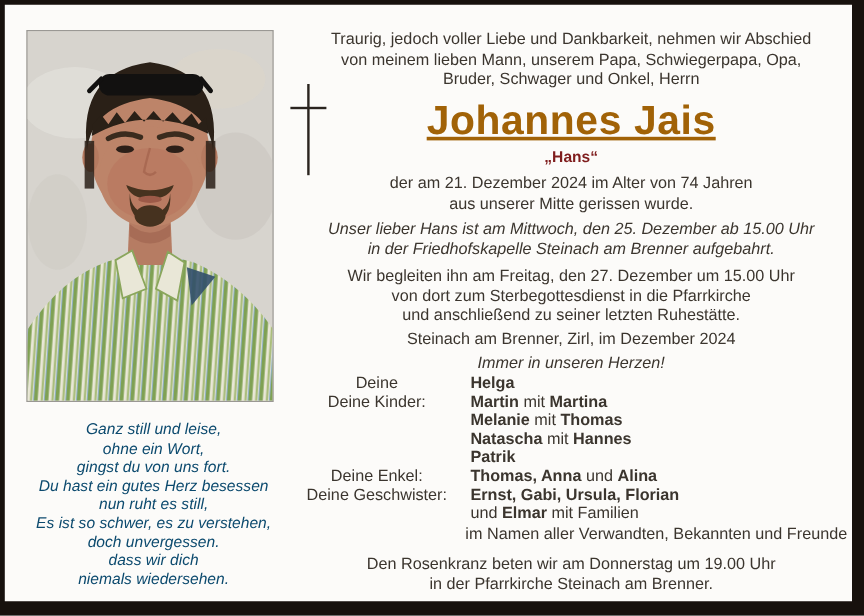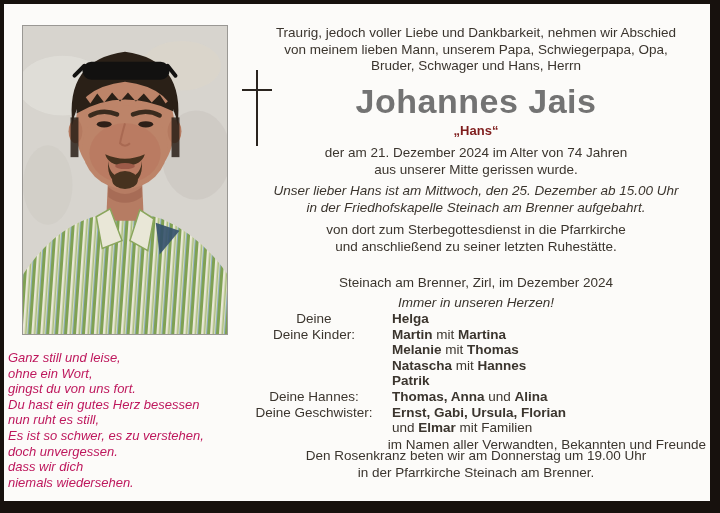--- a/index.html
+++ b/index.html
@@ -17,46 +17,46 @@
   }
   
   .photo{
     position:absolute;left:18px;top:21px;width:206px;height:310px;
     border:1px solid #9a9894;box-sizing:border-box;background:#d7d4ce;
   }
   .photo svg{display:block;width:100%;height:100%;}
   
   .poem{
     position:absolute;left:4px;top:346px;width:240px;
-    text-align:left;font-style:italic;
-    font-size:13px;line-height:15.6px;color:#be185d;
+    text-align:center;font-style:italic;
+    font-size:13px;line-height:15.6px;color:#0c4a6e;
   }
   
   .cross{position:absolute;left:0;top:0;}
   .cross .v{position:absolute;left:252px;top:66px;width:2px;height:76px;background:#2a241f;}
   .cross .h{position:absolute;left:238px;top:85px;width:30px;height:2px;background:#2a241f;}
   
   .rightcol{position:absolute;left:242px;top:0;width:460px;height:100%;}
   .block{position:absolute;left:0;width:100%;text-align:center;}
   .lines13 div{font-size:13.5px;line-height:16.5px;}
   .intro{top:21px;}
-  .name{top:77px;font-size:34px;font-weight:bold;color:#737373;line-height:40px;letter-spacing:.5px;}
+  .name{top:77px;font-size:34px;font-weight:bold;color:#a16207;line-height:40px;letter-spacing:.5px;text-decoration:underline;}
   .nick{top:119px;font-size:13px;font-weight:bold;color:#7f1d1d;}
   .death{top:141px;}
   .laying{top:179px;font-style:italic;}
   .funeral{top:218px;}
   .place{top:271px;font-size:13.5px;}
   .motto{top:291px;font-size:13.5px;font-style:italic;}
   .familyblock{top:307px;}
   .famrow{display:flex;font-size:13.5px;line-height:15.6px;}
   .famlabel{width:136px;text-align:center;flex:0 0 136px;}
   .famnames{margin-left:10px;text-align:left;flex:1;}
   .famnames .b{font-weight:bold;}
   .note{top:433px;font-size:13.5px;text-align:right;}
-  .rosary{top:444px;}
+  .rosary{top:458px;}
 </style>
 </head>
 <body>
 
 <div class="page">
 
   <div class="photo" title="Portrait of the deceased man in a green striped shirt">
     <svg viewBox="0 0 206 310" preserveAspectRatio="none">
       <defs>
         <pattern id="shirt" width="9" height="12" patternUnits="userSpaceOnUse" patternTransform="rotate(4)">
@@ -128,38 +128,39 @@
   <div class="cross">
     <div class="v"></div>
     <div class="h"></div>
   </div>
 
   <div class="rightcol">
 
     <div class="block intro lines13">
         <div>Traurig, jedoch voller Liebe und Dankbarkeit, nehmen wir Abschied</div>
         <div>von meinem lieben Mann, unserem Papa, Schwiegerpapa, Opa,</div>
-        <div>Bruder, Schwager und Hans, Herrn</div>
+        <div>Bruder, Schwager und Onkel, Herrn</div>
       </div>
 
     <div class="block name">Johannes Jais</div>
 
     <div class="block nick">„Hans“</div>
 
     <div class="block death lines13">
         <div>der am 21. Dezember 2024 im Alter von 74 Jahren</div>
         <div>aus unserer Mitte gerissen wurde.</div>
       </div>
 
     <div class="block laying lines13">
         <div>Unser lieber Hans ist am Mittwoch, den 25. Dezember ab 15.00 Uhr</div>
         <div>in der Friedhofskapelle Steinach am Brenner aufgebahrt.</div>
       </div>
 
     <div class="block funeral lines13">
+        <div>Wir begleiten ihn am Freitag, den 27. Dezember um 15.00 Uhr</div>
         <div>von dort zum Sterbegottesdienst in die Pfarrkirche</div>
         <div>und anschließend zu seiner letzten Ruhestätte.</div>
       </div>
 
     <div class="block place">Steinach am Brenner, Zirl, im Dezember 2024</div>
 
     <div class="block motto">Immer in unseren Herzen!</div>
 
     <div class="block familyblock" id="family">
         <div class="famrow">
@@ -171,21 +172,21 @@
         <div class="famrow">
           <div class="famlabel">Deine Kinder:</div>
           <div class="famnames">
             <div><span class="b">Martin</span><span> mit </span><span class="b">Martina</span></div>
             <div><span class="b">Melanie</span><span> mit </span><span class="b">Thomas</span></div>
             <div><span class="b">Natascha</span><span> mit </span><span class="b">Hannes</span></div>
             <div><span class="b">Patrik</span></div>
           </div>
         </div>
         <div class="famrow">
-          <div class="famlabel">Deine Hannes:</div>
+          <div class="famlabel">Deine Enkel:</div>
           <div class="famnames">
             <div><span class="b">Thomas, Anna</span><span> und </span><span class="b">Alina</span></div>
           </div>
         </div>
         <div class="famrow">
           <div class="famlabel">Deine Geschwister:</div>
           <div class="famnames">
             <div><span class="b">Ernst, Gabi, Ursula, Florian</span></div>
             <div><span>und </span><span class="b">Elmar</span><span> mit Familien</span></div>
           </div>

